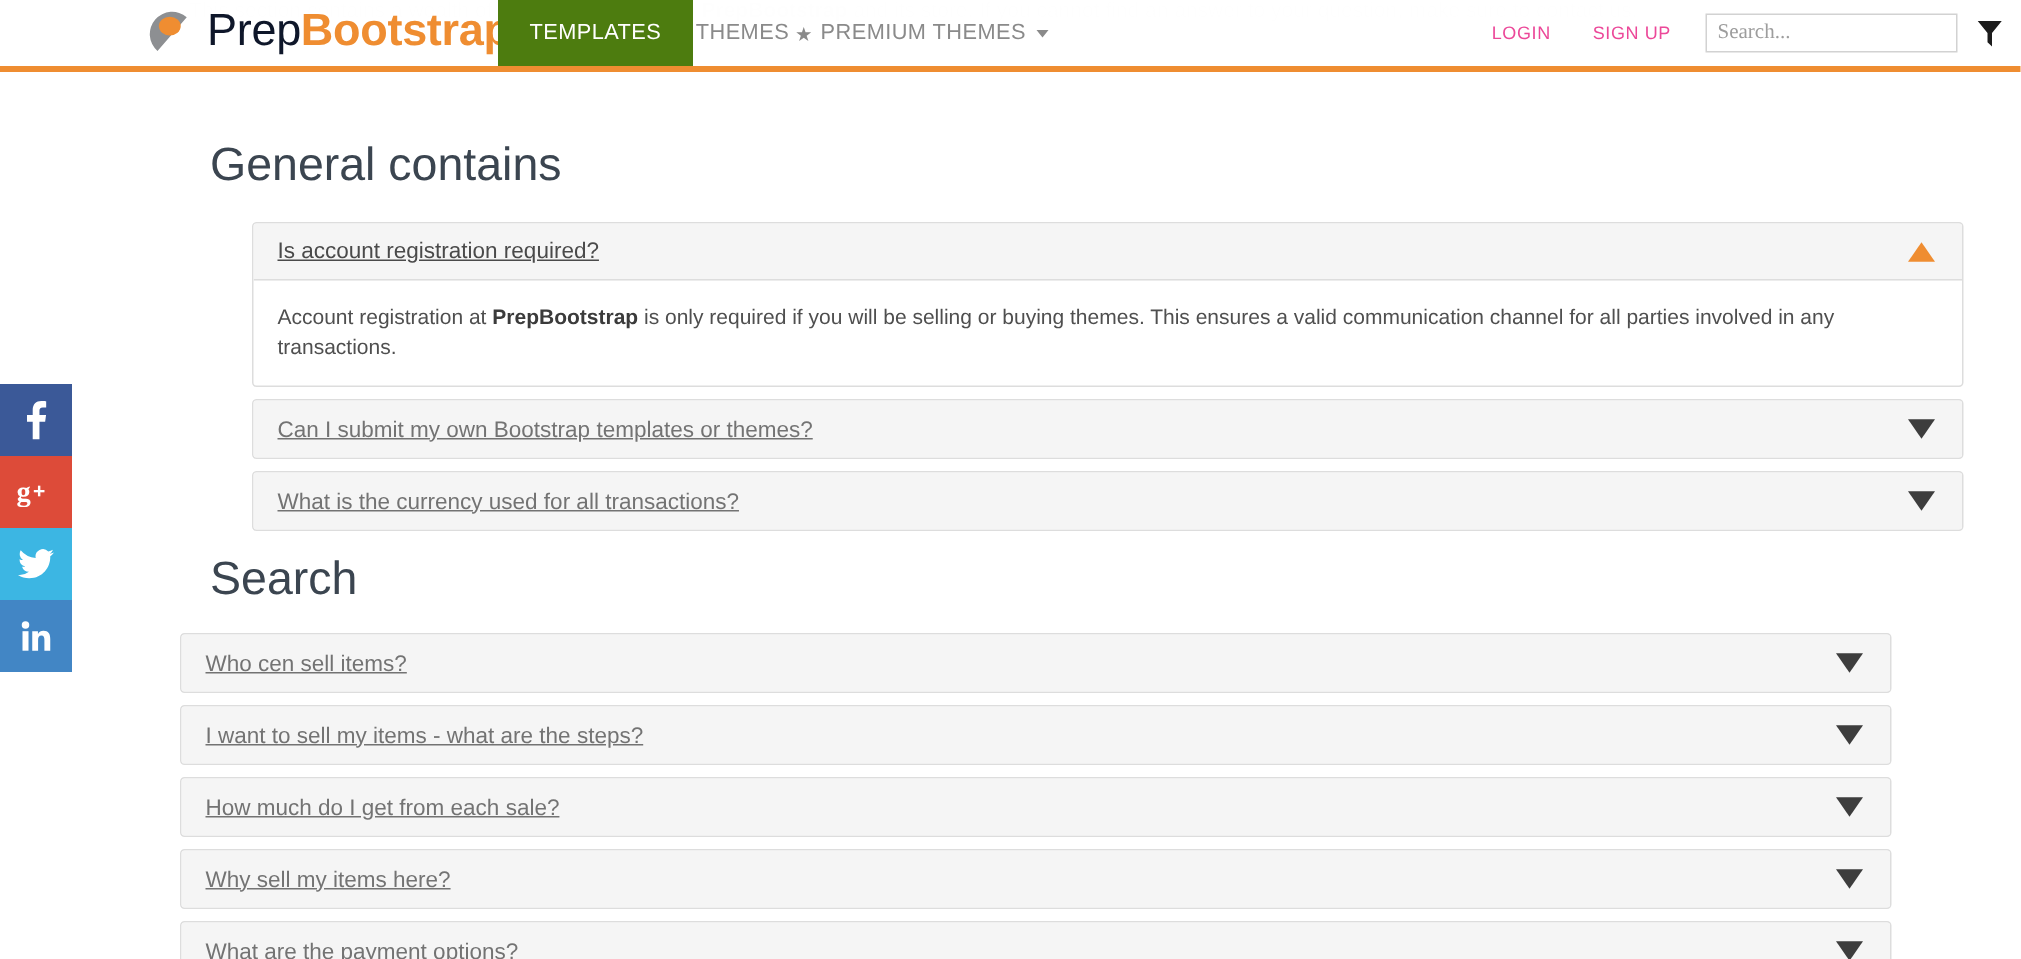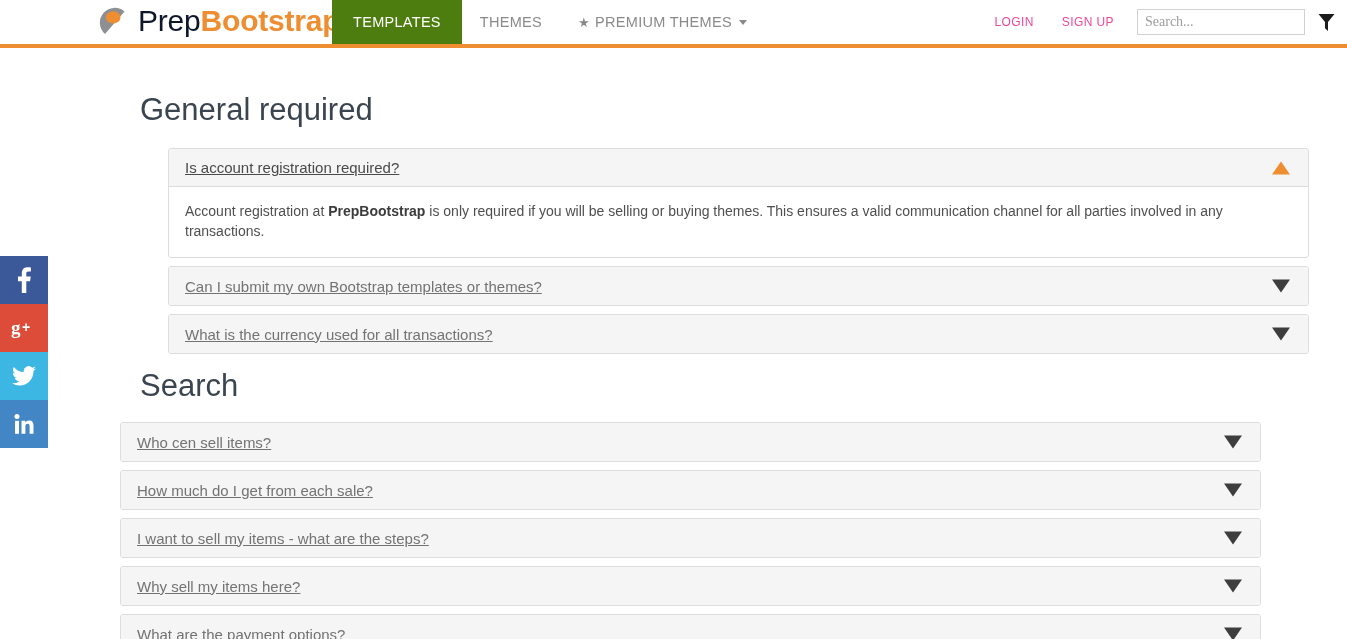--- a/index.html
+++ b/index.html
@@ -64,21 +64,21 @@
   .brand-text .w2 { color: #ef8d31; font-weight: bold; }
 
   .nav-links {
     position: absolute;
     left: 332px; top: 0;
     height: 44px;
     display: flex; align-items: stretch;
   }
   .nav-link {
     display: flex; align-items: center;
-    padding: 0 18px;
+    padding: 0 2px;
     font-size: 14.5px;
     color: #8a8a8a;
     text-decoration: none;
     letter-spacing: 0.3px;
     white-space: nowrap;
     height: 44px;
   }
   .nav-link.active {
     background: #4d7c0f;
     color: #ffffff;
@@ -282,21 +282,21 @@
     <svg width="20" height="20" viewBox="0 0 20 20">
         <rect x="1" y="6.8" width="4" height="13" fill="#fff"></rect>
         <circle cx="3" cy="2.6" r="2.5" fill="#fff"></circle>
         <path d="M7.5 6.8 H11.3 V8.6 A4.2 4.2 0 0 1 15 6.5 C18.3 6.5 19.5 8.5 19.5 12 V19.8 H15.6 V12.7 C15.6 10.9 15.2 9.7 13.6 9.7 C12 9.7 11.4 10.8 11.4 12.6 V19.8 H7.5 Z" fill="#fff"></path>
       </svg>
   </a>
 </div>
 
 <div class="content">
 
-  <h1 class="section-title title-general">General required</h1>
+  <h1 class="section-title title-general">General contains</h1>
 
   <div class="panel-group pg-general">
 
     <div class="panel open">
       <div class="panel-heading">
         <span class="panel-title">Is account registration required?</span>
         <span class="panel-toggle toggle-up"></span>
       </div>
       <div class="panel-body">
         <span>Account registration at </span><b>PrepBootstrap</b><span> is only required if you will be selling or buying themes. This ensures a valid communication channel for all parties involved in any transactions.</span>
@@ -325,34 +325,34 @@
 
     <div class="panel">
       <div class="panel-heading">
         <span class="panel-title">Who cen sell items?</span>
         <span class="panel-toggle toggle-down"></span>
       </div>
     </div>
 
     <div class="panel">
       <div class="panel-heading">
+        <span class="panel-title">I want to sell my items - what are the steps?</span>
+        <span class="panel-toggle toggle-down"></span>
+      </div>
+    </div>
+
+    <div class="panel">
+      <div class="panel-heading">
         <span class="panel-title">How much do I get from each sale?</span>
         <span class="panel-toggle toggle-down"></span>
       </div>
     </div>
 
     <div class="panel">
       <div class="panel-heading">
-        <span class="panel-title">I want to sell my items - what are the steps?</span>
-        <span class="panel-toggle toggle-down"></span>
-      </div>
-    </div>
-
-    <div class="panel">
-      <div class="panel-heading">
         <span class="panel-title">Why sell my items here?</span>
         <span class="panel-toggle toggle-down"></span>
       </div>
     </div>
 
     <div class="panel">
       <div class="panel-heading">
         <span class="panel-title">What are the payment options?</span>
         <span class="panel-toggle toggle-down"></span>
       </div>

